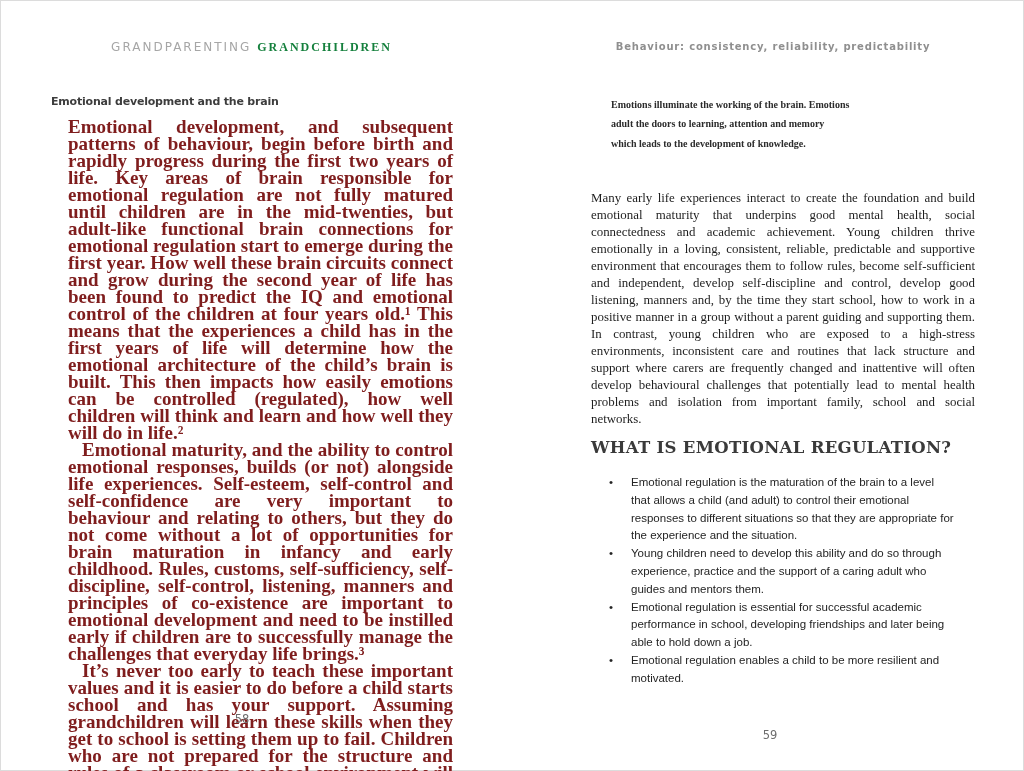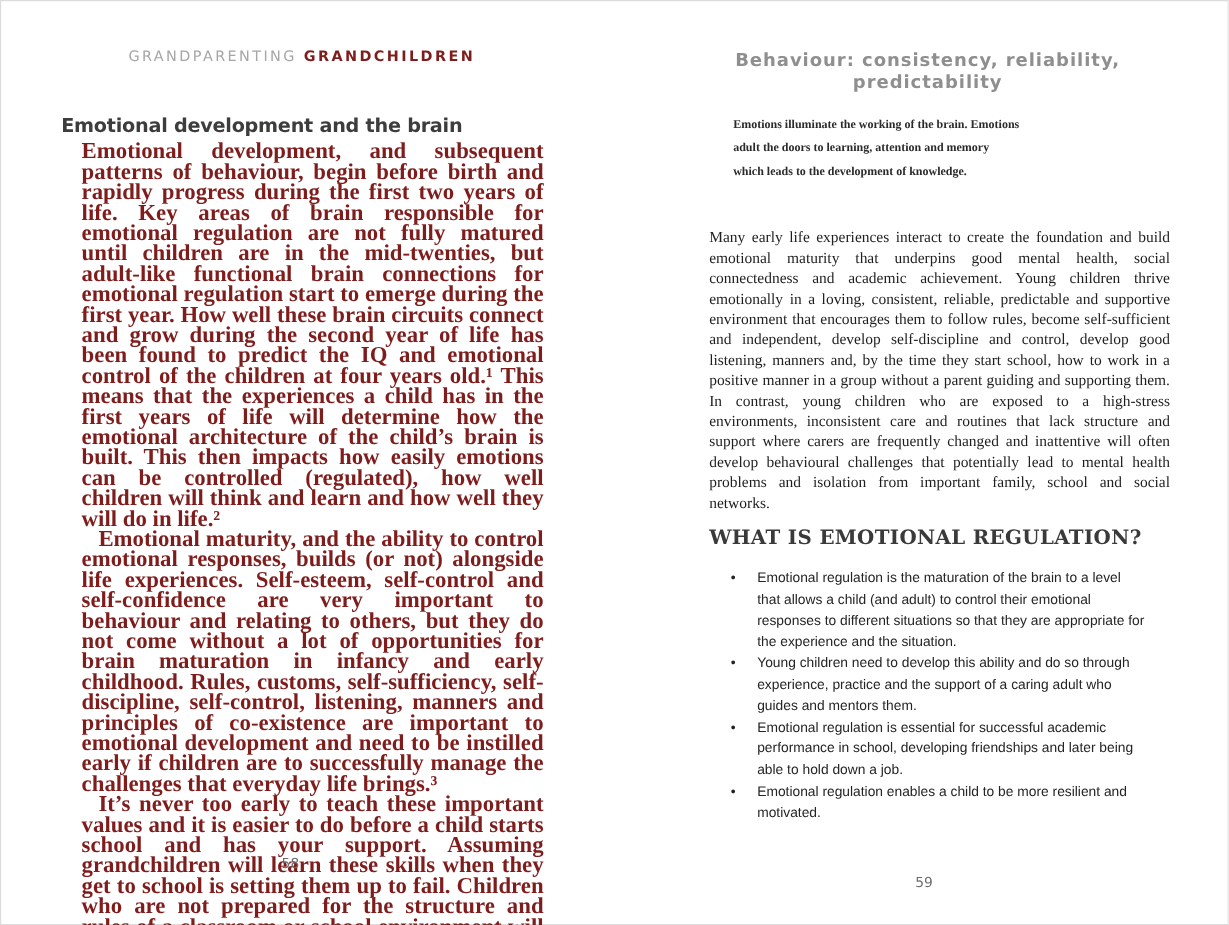--- a/index.html
+++ b/index.html
@@ -8,30 +8,30 @@
     box-shadow: inset 0 0 0 1px #dcdcdc;
     overflow:hidden;
     font-family:"Liberation Serif", serif;
   }
   
   .run-head-left {
     position:absolute; left:51px; top:40px; width:401px; text-align:center;
     font-family:"DejaVu Sans", sans-serif; font-size:12px; letter-spacing:2px;
   }
   .run-head-left .w1 { color:#a6a6a6; font-weight:400; }
-  .run-head-left .w2 { color:#7f1d1d; font-weight:700; }
+  .run-head-left .w2 { color:#15803d; font-weight:700;font-family:Liberation Serif, serif; }
   .run-head-right {
     position:absolute; left:572px; top:41px; width:402px; text-align:center;
-    font-family:"DejaVu Sans", sans-serif; font-size:15px; font-weight:700;
+    font-family:"DejaVu Sans", sans-serif; font-size:10px; font-weight:700;
     letter-spacing:0.8px; color:#8f8f8f;
   }
   
   .lp-heading {
     position:absolute; left:51px; top:95px;
-    font-family:"DejaVu Sans", sans-serif; font-size:16px; font-weight:700;
+    font-family:"DejaVu Sans", sans-serif; font-size:11px; font-weight:700;
     letter-spacing:-0.2px; color:#3d3d3d;
   }
   .lp-body {
     position:absolute; left:68px; top:118px; width:385px;
     font-size:19px; line-height:17px; color:#7f1d1d; text-align:justify;font-weight:bold;
   }
   .lp-body p { margin:0; }
   .lp-body p.indent { text-indent:14px; }
   
   .rp-quote {

